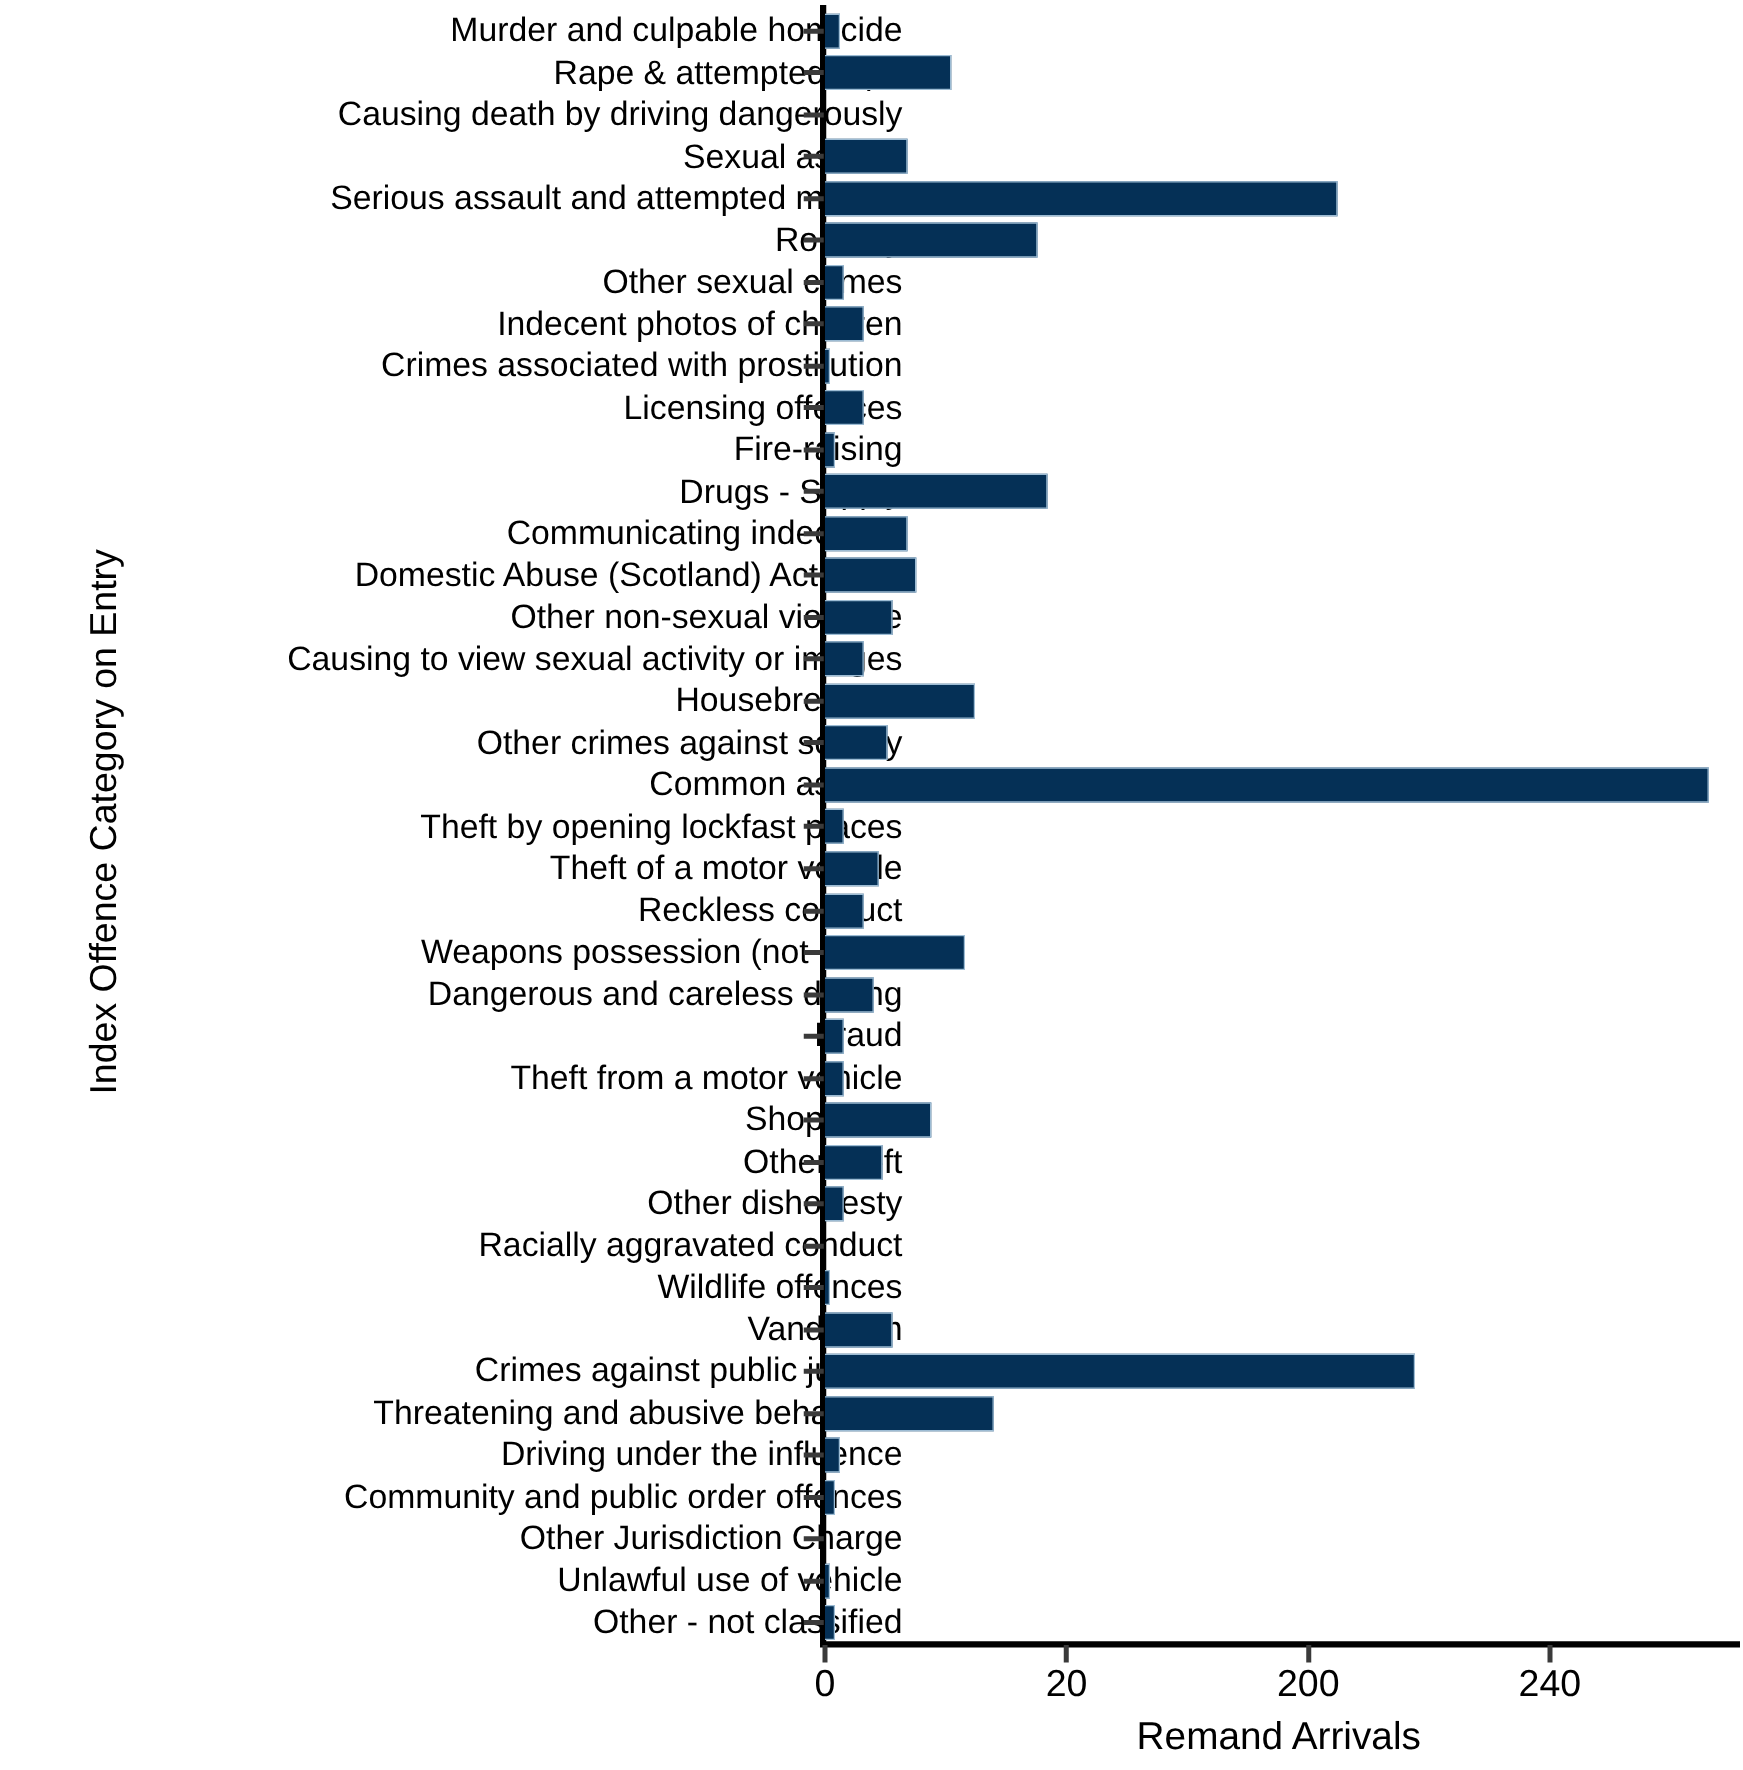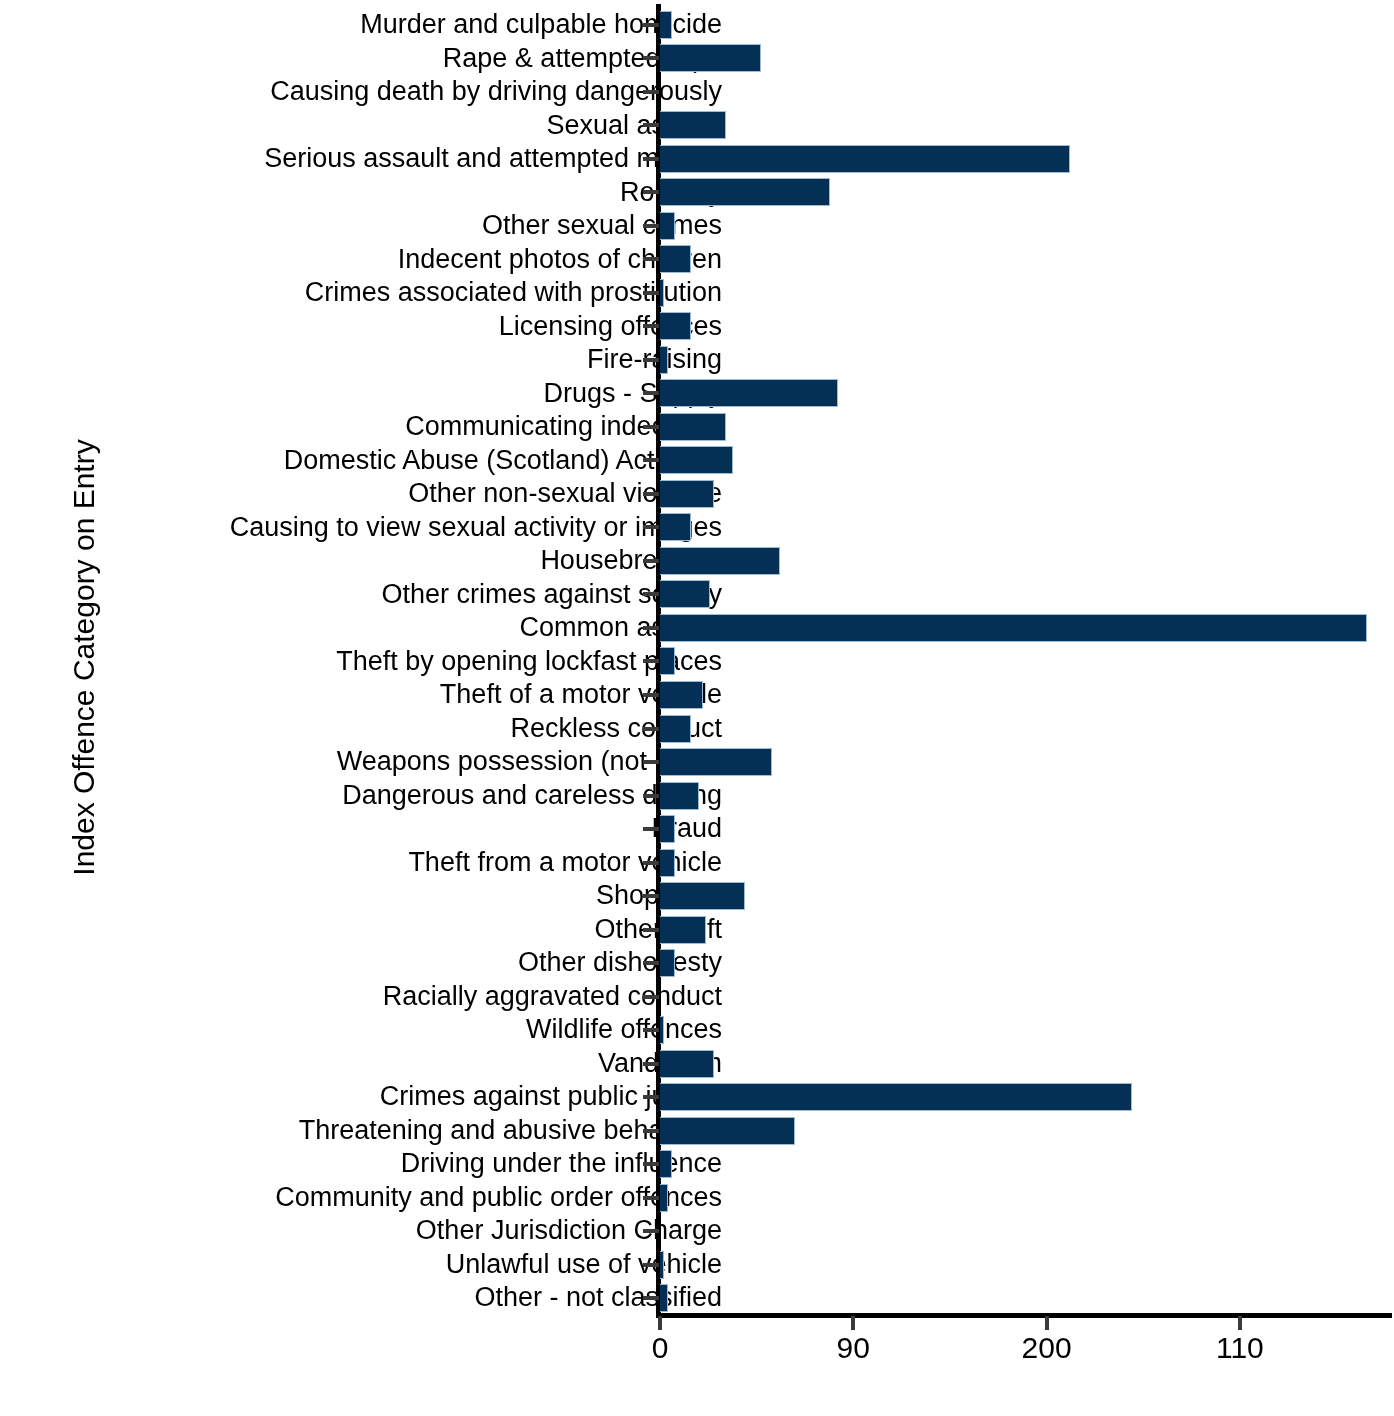--- a/index.html
+++ b/index.html
@@ -322,21 +322,22 @@
       <div class="row" style="top: 1281.49px;">
         <div class="row-label" style="top: 0px;">Other - not classified</div>
         <div class="tick-y" style="top: 14.7564px;"></div>
         <div class="bar" title="Other - not classified: 2" style="width: 7.73163px; top: 2.75641px;"></div>
       </div>
     </div>
   <div id="xticks-container">
       <div class="xtick" style="left: 660px;"></div>
       <div class="xticklabel" style="left: 660px;">0</div>
       <div class="xtick" style="left: 853.291px;"></div>
-      <div class="xticklabel" style="left: 853.291px;">90</div>
+      <div class="xticklabel" style="left: 853.291px;">20</div>
       <div class="xtick" style="left: 1046.58px;"></div>
       <div class="xticklabel" style="left: 1046.58px;">200</div>
       <div class="xtick" style="left: 1239.87px;"></div>
-      <div class="xticklabel" style="left: 1239.87px;">110</div>
+      <div class="xticklabel" style="left: 1239.87px;">240</div>
     </div>
 
+  <div id="x-axis-title">Remand Arrivals</div>
 
 </div>
 
 </body></html>

